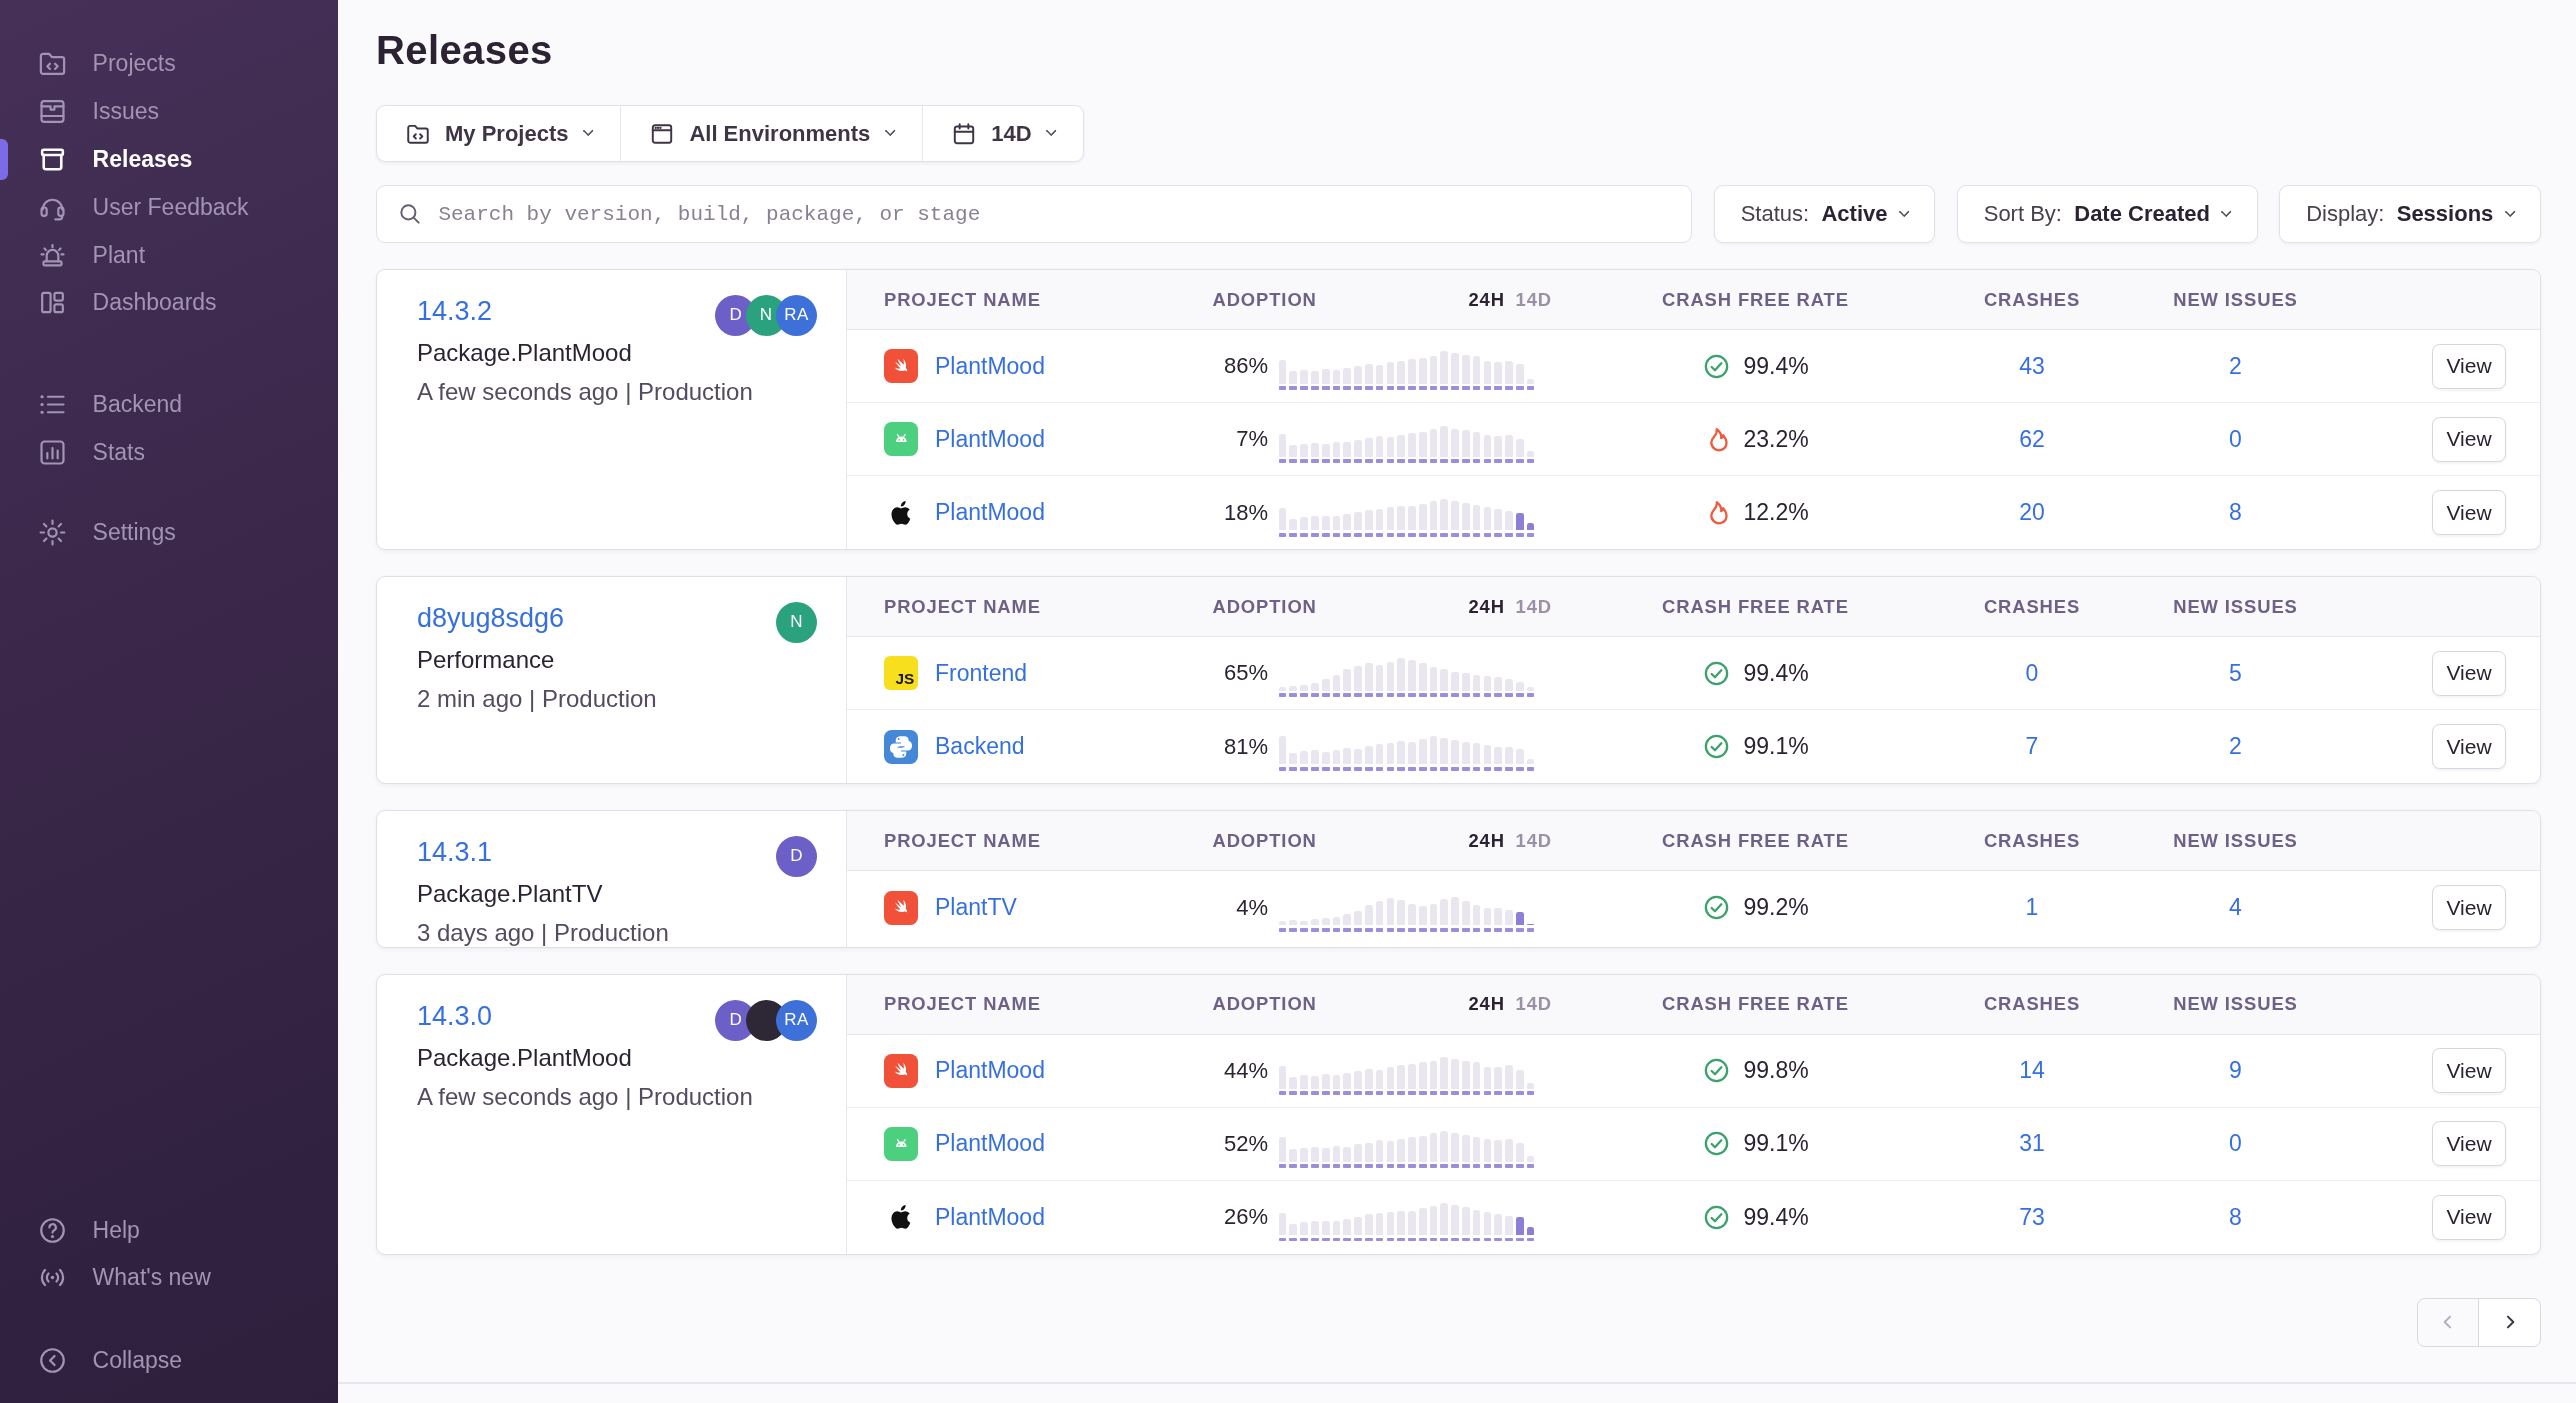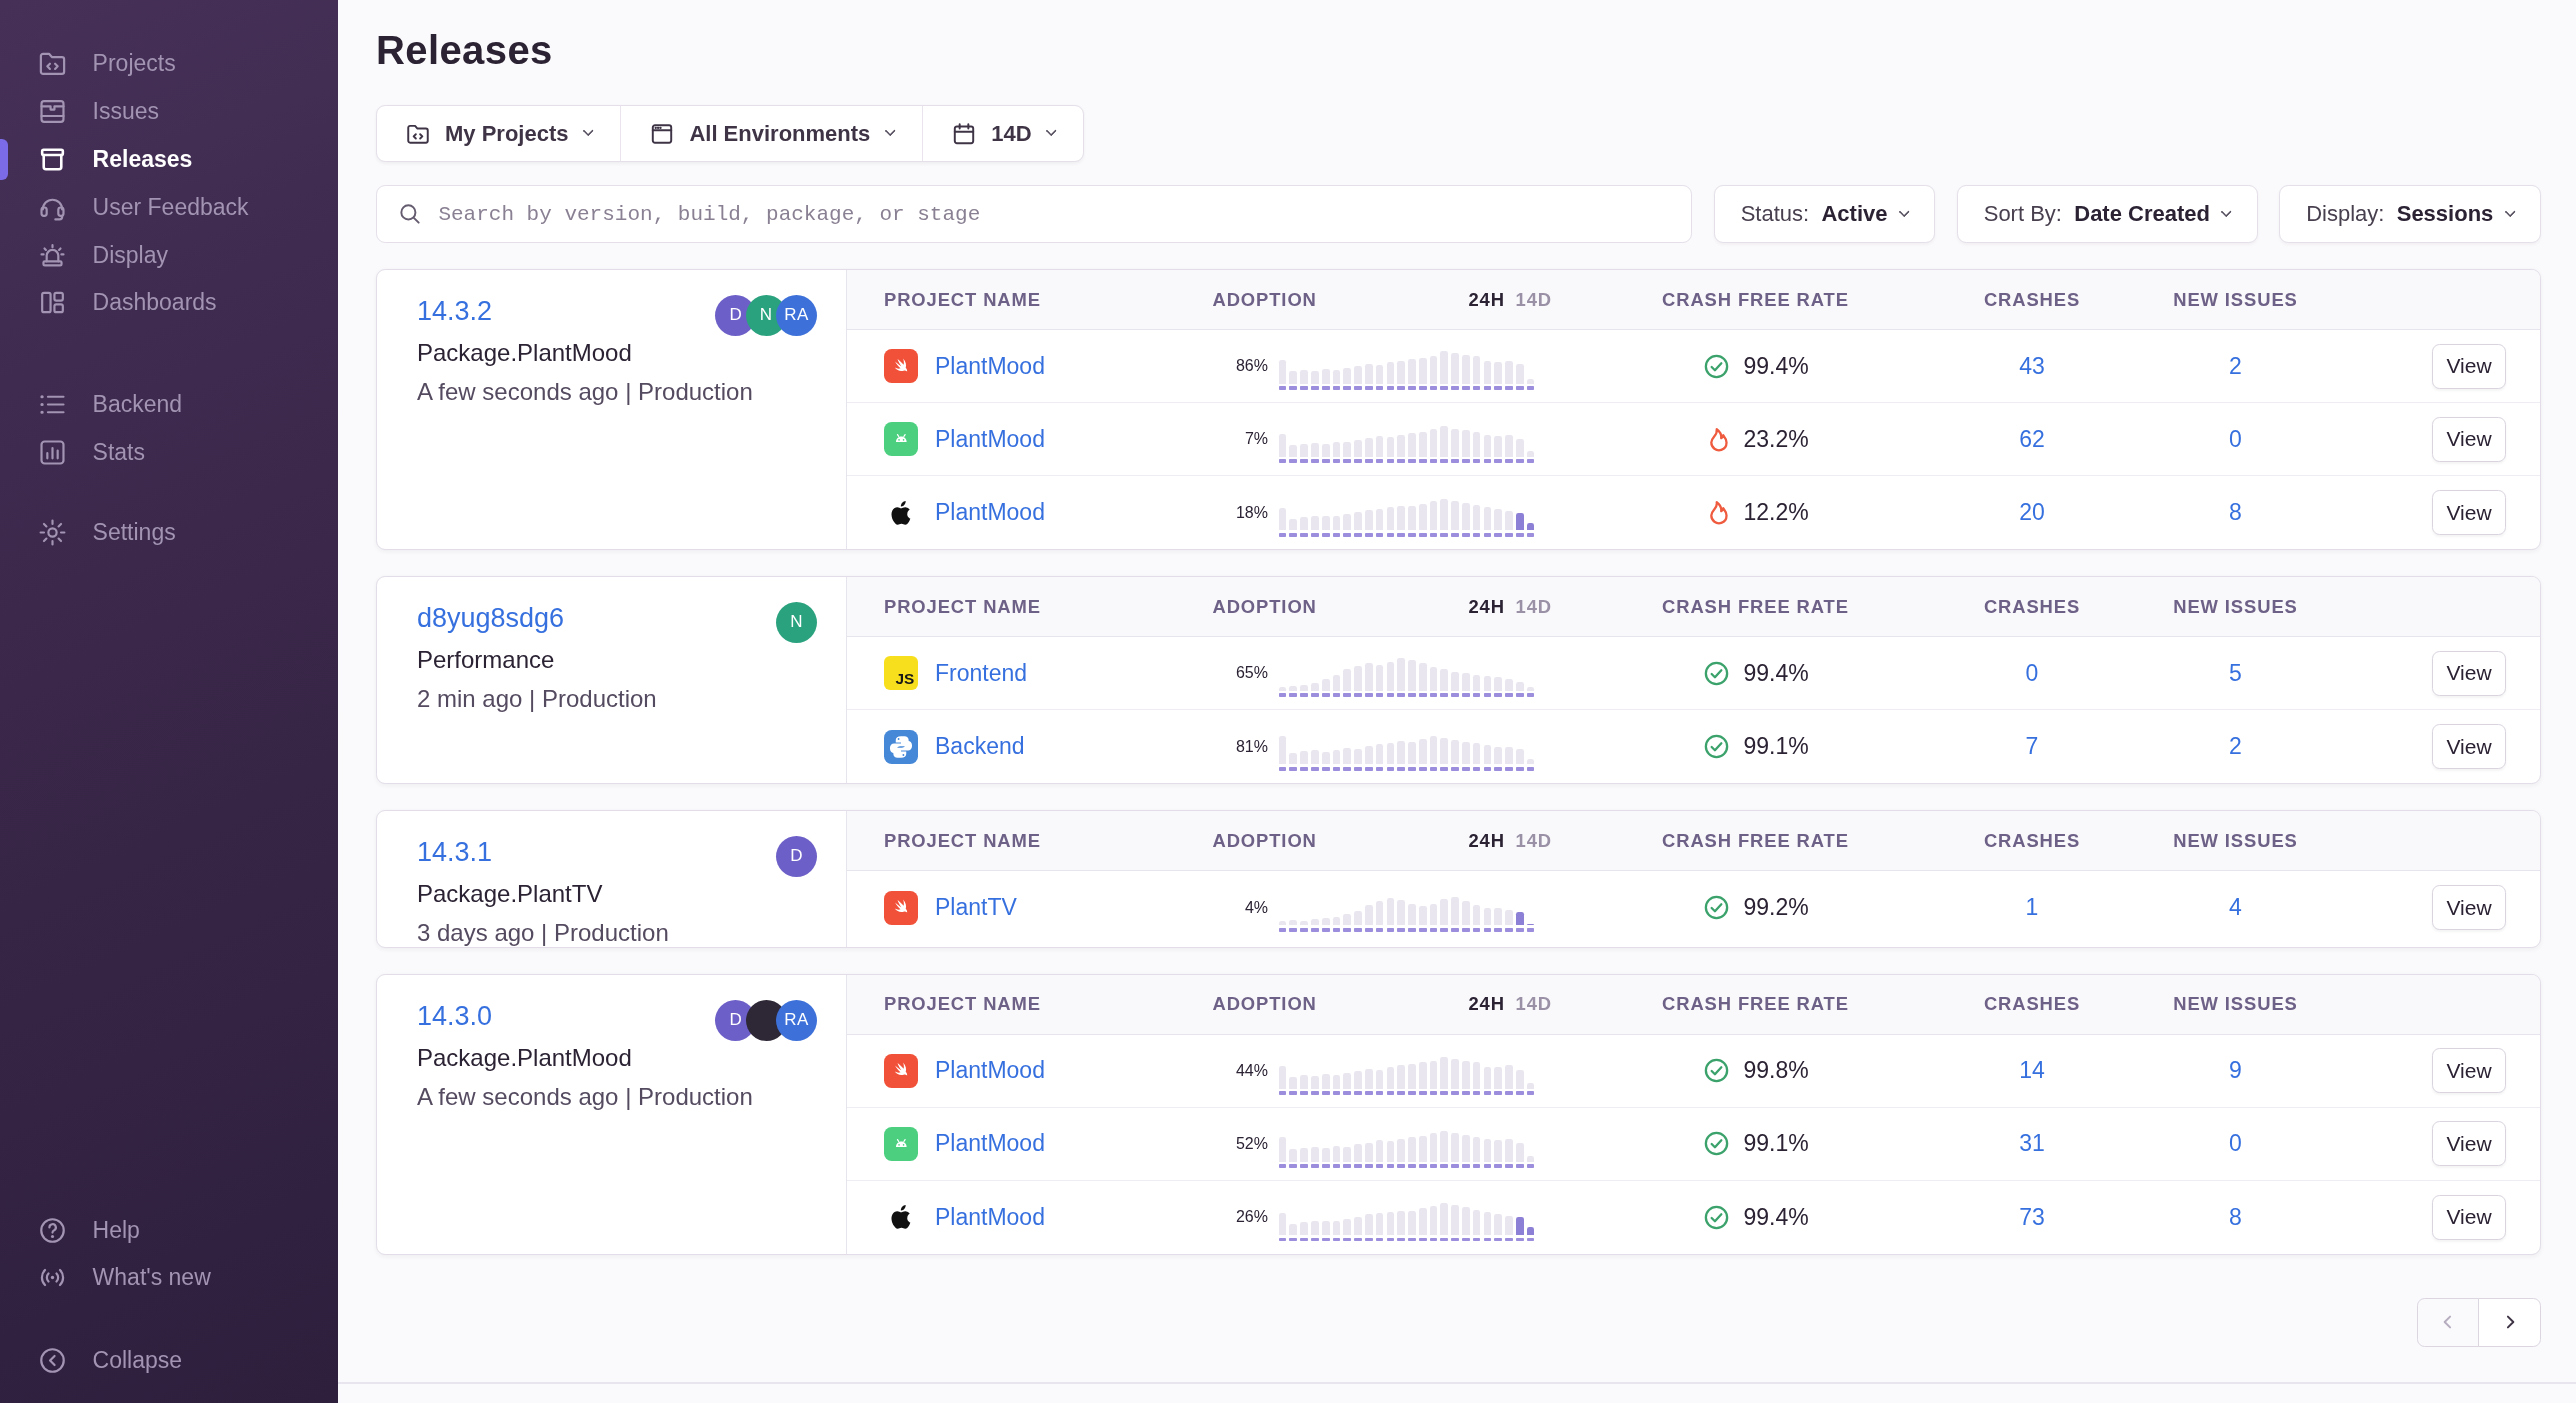--- a/index.html
+++ b/index.html
@@ -69,21 +69,21 @@
   .trow:last-child { border-bottom:none; }
   .proj { display:flex; align-items:center; gap:17px; min-width:0; }
   .plat { width:34px; height:34px; border-radius:7.7px; display:flex; align-items:center; justify-content:center; flex-shrink:0; }
   .plat svg { width:34px; height:34px; }
   .plat.swift { background:#F05138; } .plat.swift svg { width:23px; height:23px; }
   .plat.android { background:#4CD080; } .plat.android svg { width:24.6px; height:24.6px; }
   .plat.apple { background:transparent; }
   .plat.js { background:#F7DF1E; border-radius:6.1px; align-items:flex-end; justify-content:flex-end; padding:2.3px 3.8px; font-weight:800; font-size:15.4px; color:#171717; font-family:"Liberation Sans",sans-serif; }
   .plat.python { background:#4688D8; }
   .proj a { font-size:23px; color:#3670DF; text-decoration:none; cursor:pointer; white-space:nowrap; }
-  .adopt { font-size:16px; color:#2B2233; text-align:right; }
+  .adopt { font-size:22px; color:#2B2233; text-align:right; }
   .spark { display:flex; align-items:flex-end; gap:3.1px; height:48px; padding-left:10.7px; }
   .sbar { width:7.7px; display:flex; flex-direction:column; justify-content:flex-end; }
   .sfill { background:#EAE6F0; border-radius:2.3px 2.3px 0 0; }
   .sbar::after { content:""; height:3.8px; background:#9C8EDC; margin-top:2.3px; border-radius:0.8px; }
   .sbar.purple .sfill { background:#8C80D6; }
   .crash { display:flex; align-items:center; justify-content:center; gap:12.3px; font-size:23px; color:#2B2233; }
   .crash-icon { width:29px; height:29px; }
   .crash-icon svg { width:29px; height:29px; display:none; }
   .crash-icon[data-status="ok"] svg.ok { display:block; }
   .crash-icon[data-status="bad"] svg.bad { display:block; }
@@ -137,21 +137,21 @@
             <path d="M19.5 18.5v.7a2 2 0 0 1-2 2h-3.3"></path>
           </svg>
         <span>User Feedback</span>
       </div>
       <div class="nav-item">
         <svg viewBox="0 0 24 24" fill="none" stroke="currentColor" stroke-width="1.7" stroke-linecap="round" stroke-linejoin="round">
             <path d="M7.5 16.5v-4.3a4.5 4.5 0 0 1 9 0v4.3"></path>
             <rect x="5" y="16.5" width="14" height="3.2" rx="1"></rect>
             <path d="M12 4v1.6M5.8 6.6l1.1 1.1M18.2 6.6l-1.1 1.1M3.5 11.2h1.6M18.9 11.2h1.6"></path>
           </svg>
-        <span>Display</span>
+        <span>Plant</span>
       </div>
       <div class="nav-item">
         <svg viewBox="0 0 24 24" fill="none" stroke="currentColor" stroke-width="1.7" stroke-linecap="round" stroke-linejoin="round">
             <rect x="4" y="4.5" width="6.5" height="15" rx="1.4"></rect>
             <rect x="13.5" y="4.5" width="6.5" height="6" rx="1.4"></rect>
             <rect x="13.5" y="13.5" width="6.5" height="6" rx="1.4"></rect>
           </svg>
         <span>Dashboards</span>
       </div>
 

